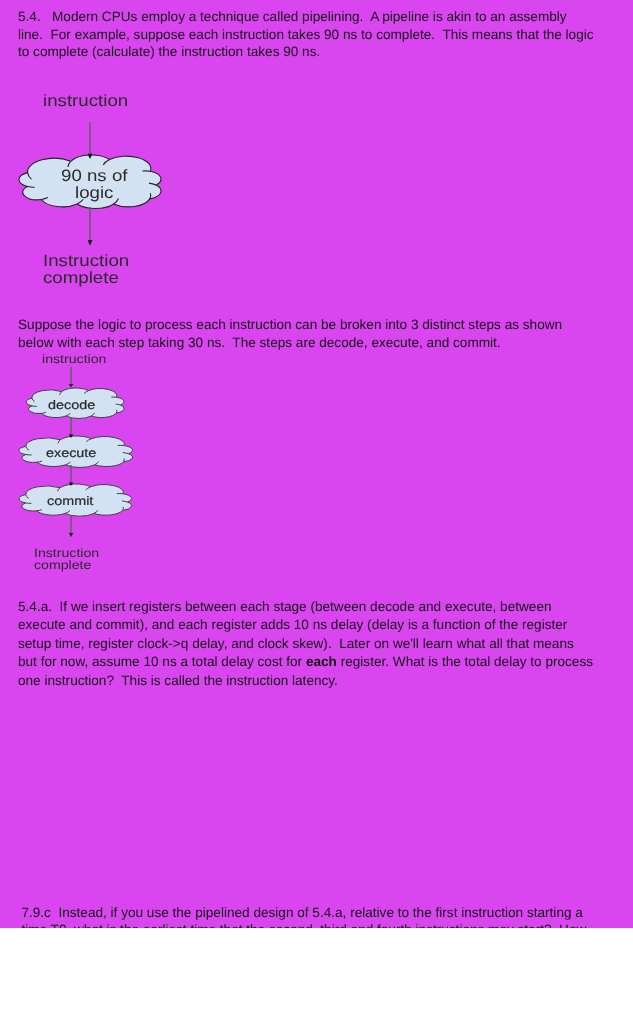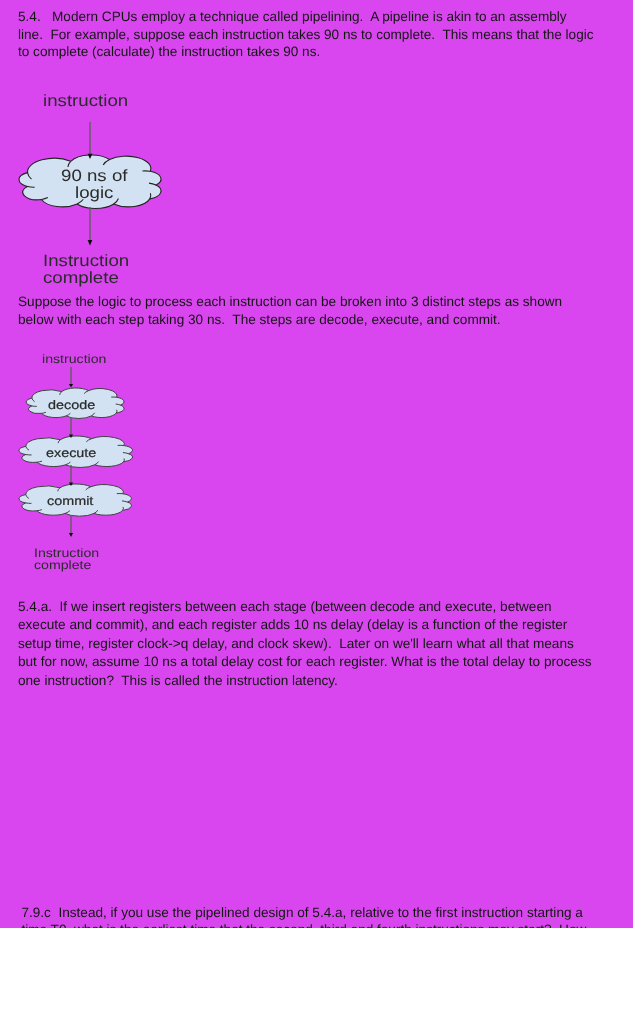--- a/index.html
+++ b/index.html
@@ -1,19 +1,19 @@
 <!DOCTYPE html>
 <html><head>
 <meta charset="utf-8">
 <style>
   html,body{margin:0;padding:0;background:#ffffff;}
   body{width:633px;height:1024px;font-family:"Liberation Sans",sans-serif;color:#151515;-webkit-font-smoothing:antialiased;text-rendering:geometricPrecision;}
   .page{position:relative;width:633px;height:928px;overflow:hidden;background:#d946ef;}
   .para{position:absolute;font-size:13.6px;line-height:17.4px;color:#151515;white-space:pre-wrap;}
-  .para b{font-weight:normal;text-align:right;}
+  .para b{font-weight:bold;text-align:right;}
   .dlabel{position:absolute;white-space:pre;color:#2b2b2b;line-height:1;z-index:3;}
   svg{display:block;overflow:visible;}
   .cloudsvg{position:absolute;z-index:1;}
   .arrowsvg{position:absolute;z-index:2;}
 </style>
 </head>
 <body>
 
 <div class="page">
 
@@ -32,21 +32,21 @@
     <div class="dlabel" style="left:61.2px;top:168.1px;font-size:16.4px;transform:scaleX(1.14);transform-origin:0 0;">90 ns of</div>
     <div class="dlabel" style="left:75.2px;top:184.7px;font-size:16.4px;transform:scaleX(1.14);transform-origin:0 0;">logic</div>
     <svg class="arrowsvg" style="left:85.8px;top:206.0px;" width="8" height="40.6" viewBox="0 0 8 40.6">
       <path d="M4.00,1.00 L4.00,34.80" stroke="#606060" stroke-width="1.45" fill="none"></path>
       <path d="M4.00,39.60 L1.60,34.00 L6.40,34.00 Z" fill="#0d0d0d"></path>
     </svg>
     <div class="dlabel" style="left:43.3px;top:253.4px;font-size:16.4px;transform:scaleX(1.14);transform-origin:0 0;">Instruction</div>
     <div class="dlabel" style="left:42.8px;top:270.2px;font-size:16.4px;transform:scaleX(1.14);transform-origin:0 0;">complete</div>
   </div>
 
-  <div class="para" style="left:18px;top:293px;width:576px;line-height:18.0px;">Suppose the logic to process each instruction can be broken into 3 distinct steps as shown below with each step taking 30 ns.  The steps are decode, execute, and commit.</div>
+  <div class="para" style="left:18px;top:316px;width:576px;line-height:18.0px;">Suppose the logic to process each instruction can be broken into 3 distinct steps as shown below with each step taking 30 ns.  The steps are decode, execute, and commit.</div>
 
   <div>
     <div class="dlabel" style="left:42.4px;top:353.1px;font-size:12.2px;transform:scaleX(1.16);transform-origin:0 0;">instruction</div>
     <svg class="arrowsvg" style="left:67.0px;top:366.3px;" width="8" height="22.5" viewBox="0 0 8 22.5">
       <path d="M4.00,1.00 L4.00,18.90" stroke="#606060" stroke-width="1.45" fill="none"></path>
       <path d="M4.00,21.50 L1.90,18.10 L6.10,18.10 Z" fill="#0d0d0d"></path>
     </svg>
     <svg class="cloudsvg" style="left:25.8px;top:388.3px;" width="98" height="30.5" viewBox="0 0 98 30.5">
       <path d="M5.90,10.06 A18.30,7.78 0 0 1 35.70,3.60 A16.10,6.85 0 0 1 62.53,2.61 A16.84,7.16 0 0 1 90.63,9.28 A10.98,4.67 0 0 1 94.48,17.12 A10.98,4.67 0 0 1 90.25,25.00 A15.37,6.54 0 0 1 65.36,27.91 A16.10,6.85 0 0 1 40.12,27.91 A15.37,6.54 0 0 1 15.52,25.36 A10.25,4.36 0 0 1 5.85,17.94 A10.25,4.36 0 0 1 5.90,10.06 Z" fill="#d2e2f2" stroke="#3a3a3a" stroke-width="0.95"></path>
       <path d="M35.70,3.60 A16.10,6.85 0 0 0 33.78,6.89 M62.53,2.61 A16.84,7.16 0 0 0 58.12,5.61 M90.63,9.28 A10.98,4.67 0 0 0 85.21,9.09 M94.48,17.12 A10.98,4.67 0 0 0 89.71,16.01 M90.25,25.00 A15.37,6.54 0 0 0 90.68,21.77 M65.36,27.91 A16.10,6.85 0 0 0 68.61,24.81 M40.12,27.91 A15.37,6.54 0 0 0 44.37,25.22 M15.52,25.36 A10.25,4.36 0 0 0 19.91,24.28 M5.85,17.94 A10.25,4.36 0 0 0 10.83,18.36 M5.90,10.06 A18.30,7.78 0 0 0 8.60,13.73" fill="none" stroke="#3a3a3a" stroke-width="0.95"></path>

